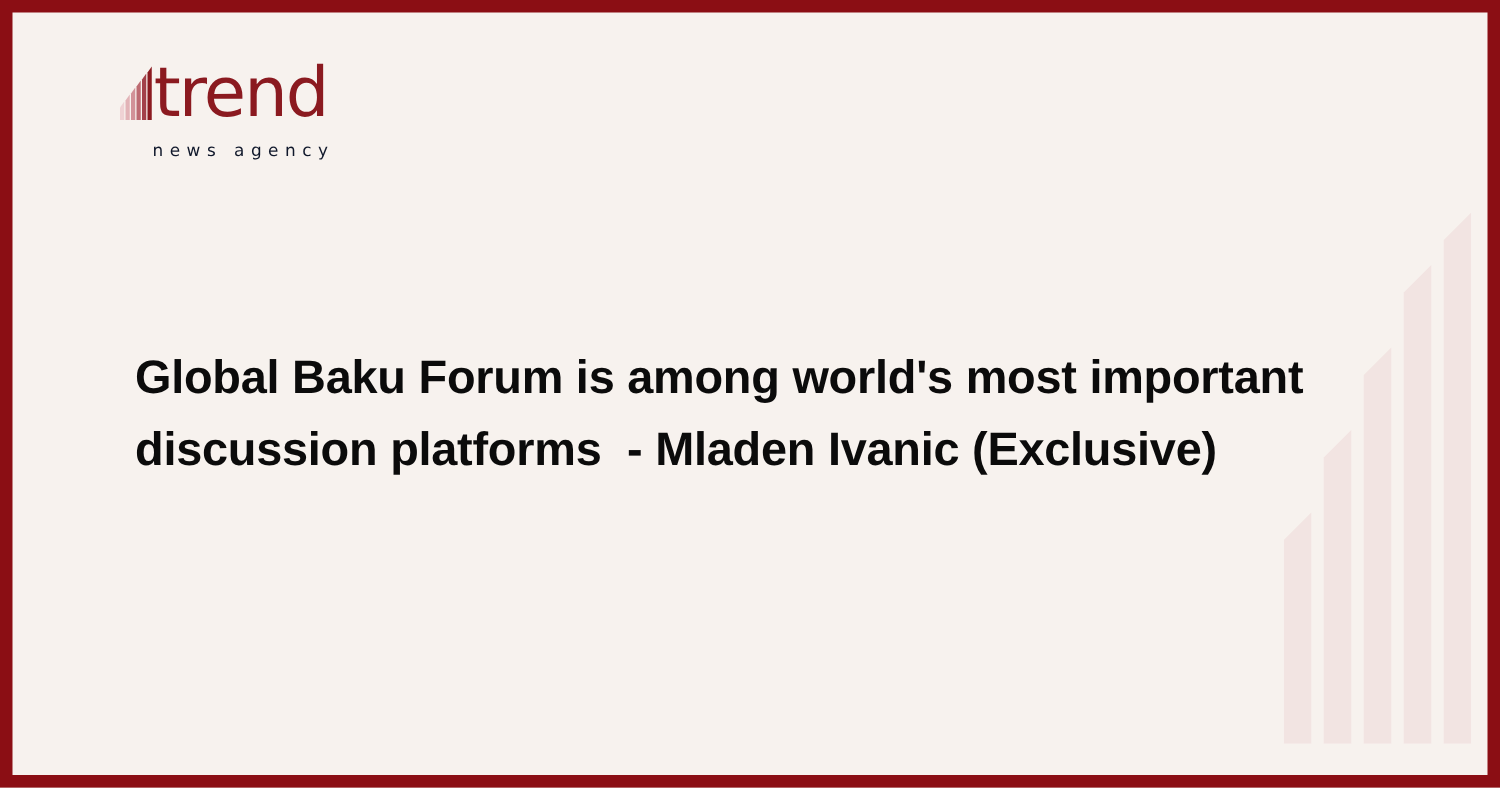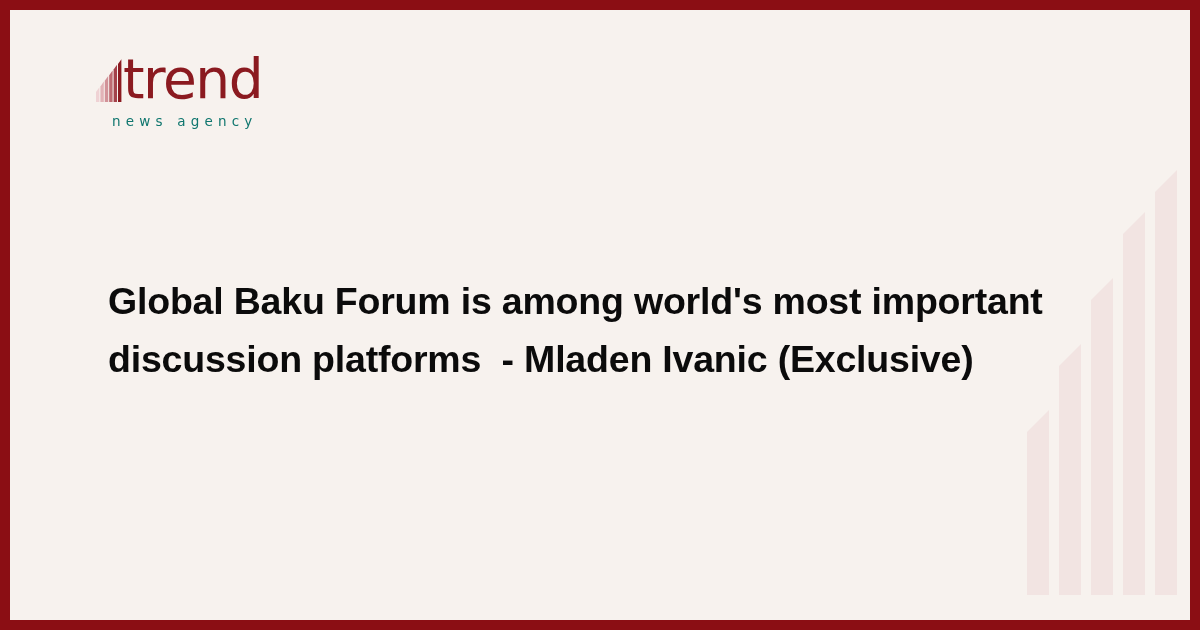--- a/index.html
+++ b/index.html
@@ -47,21 +47,21 @@
   
   .logo {
     position: absolute;
     left: 86px;
     top: 38px;
     width: 200px;
   }
 
   .logo-row {
     display: flex;
-    align-items: center;
+    align-items: flex-start;
     height: 62px;
   }
 
   .logo-mark {
     display: block;
     width: 26px;
     height: 48px;
     margin-right: 1px;
     margin-bottom: 3px;
   }
@@ -71,25 +71,25 @@
     font-family: "DejaVu Sans", sans-serif;
     font-size: 55px;
     line-height: 52px;
     font-weight: 400;
     color: #8B1A20;
     letter-spacing: -1.5px;
   }
 
   .logo-tagline {
     margin-top: 3px;
-    margin-left: 16px;
+    margin-left: 26px;
     font-family: "DejaVu Sans", sans-serif;
     font-size: 13.5px;
     font-weight: 400;
-    color: #0f766e;
+    color: #0f172a;
     letter-spacing: 5.2px;
     white-space: nowrap;
   }
 
   
   .headline {
     position: absolute;
     left: 86px;
     top: 262px;
     width: 975px;

